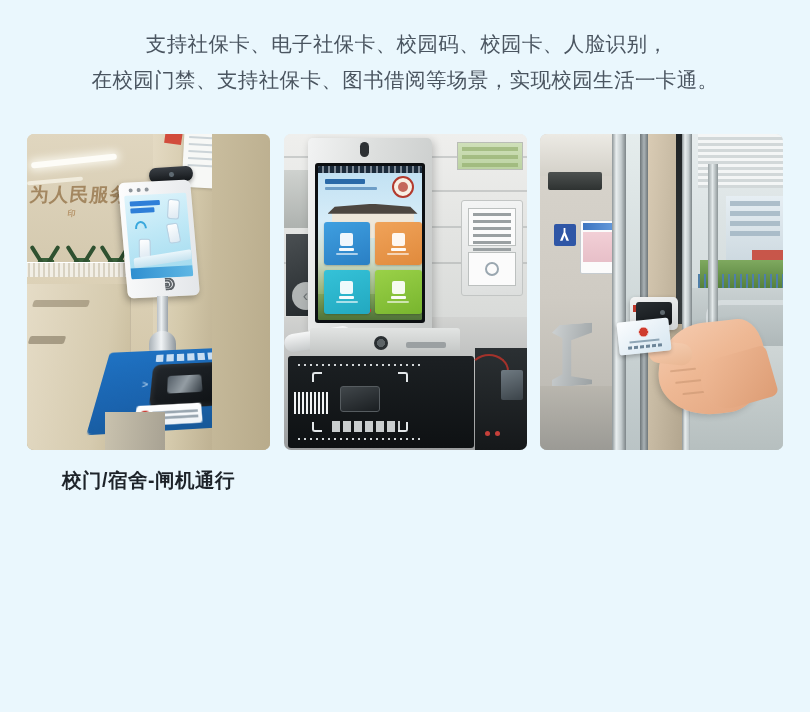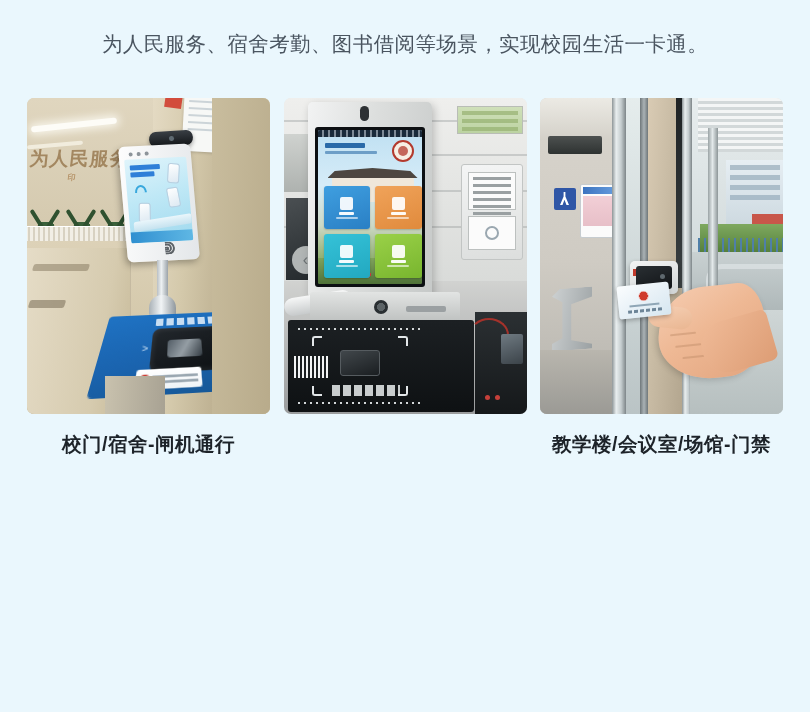--- a/index.html
+++ b/index.html
@@ -635,21 +635,22 @@
     border-radius: 30px 8px 8px 30px; transform: rotate(-10deg);
   }
 </style>
 </head>
 <body>
 
 <div class="page">
 
 
   <div class="subtitle">
-    <span class="line line2">为人民服务、宿舍考勤、图书借阅等场景，实现校园生活一卡通。</span>
+    <span class="line line1">支持社保卡、电子社保卡、校园码、校园卡、人脸识别，</span>
+    <span class="line line2">在校园门禁、支持社保卡、图书借阅等场景，实现校园生活一卡通。</span>
   </div>
 
   <div class="cards">
 
     <div class="card">
       <div class="photo p1">
         <div class="wall"></div>
         <div class="ceiling-light"></div>
         <div class="ceiling-light2"></div>
         <div class="calligraphy">为人民服务<span class="seal">印</span></div>
@@ -858,17 +859,16 @@
             <span class="kn k2"></span>
             <span class="kn k3"></span>
           <span class="wrist"></span>
         </div>
         <div class="card">
           <span class="emblem"></span>
           <span class="l1"></span>
           <span class="l2"></span>
         </div>
       </div>
-      <div class="caption">教学楼/会议室/场馆-门禁</div>
     </div>
 
   </div>
 </div>
 
 </body></html>

